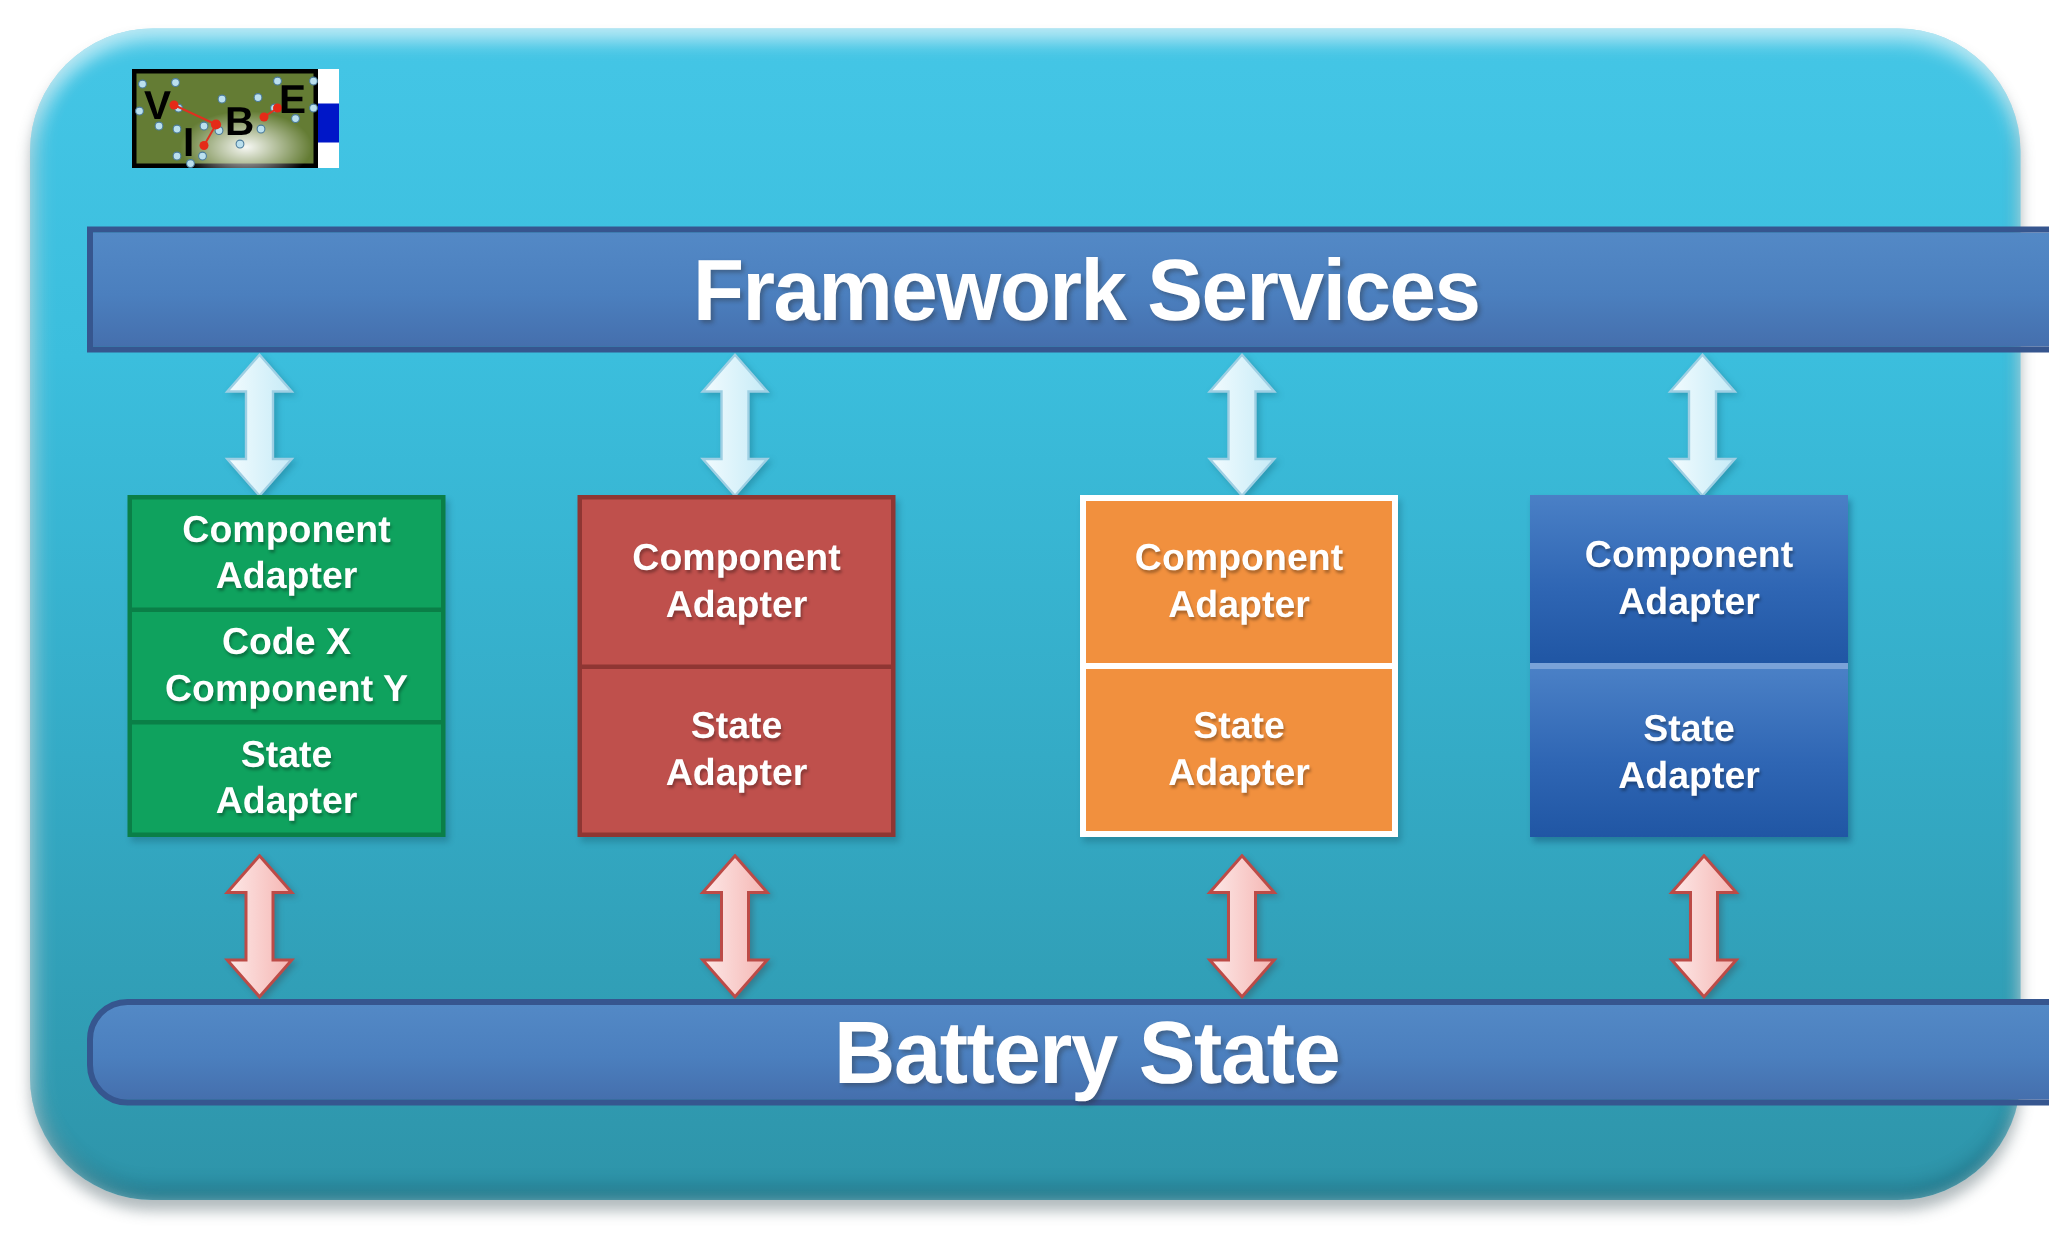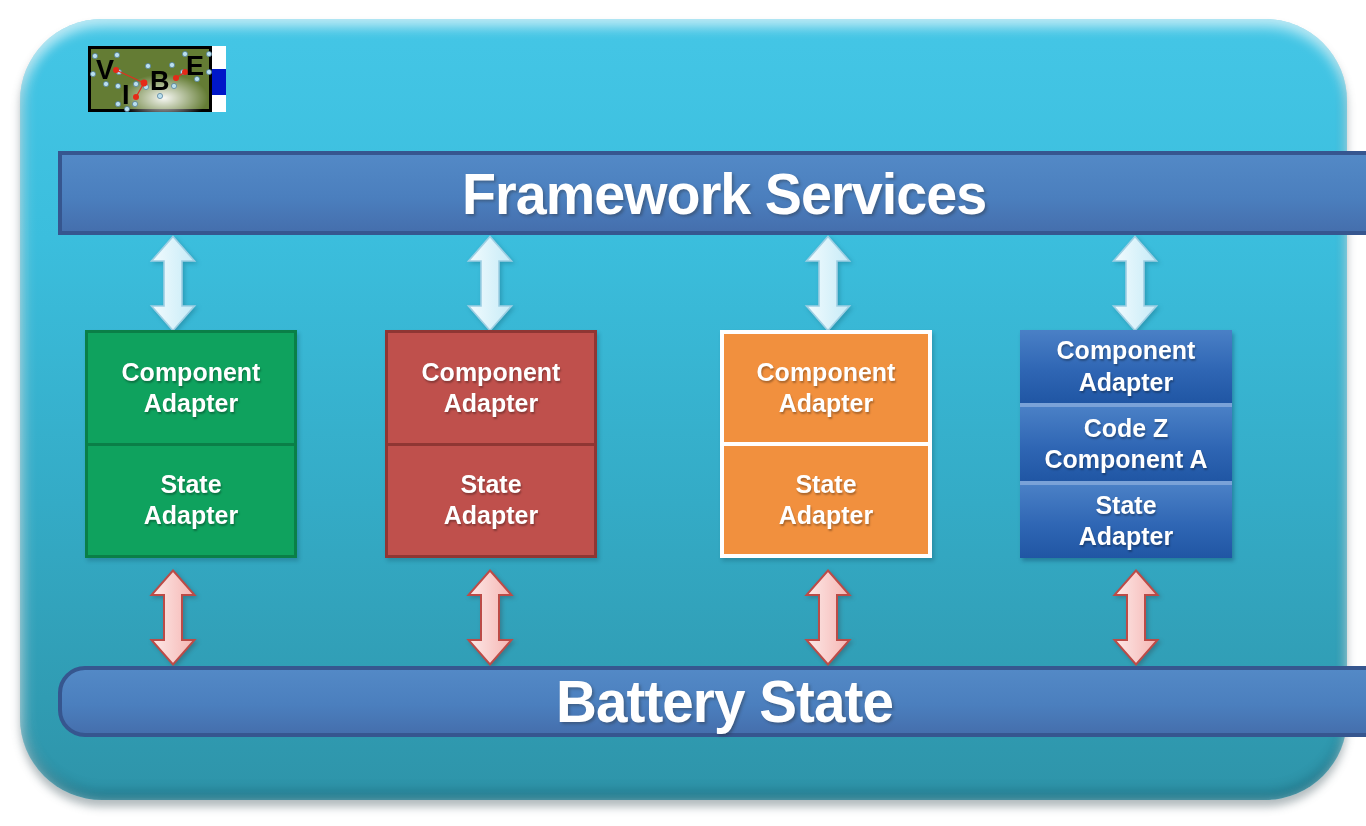--- a/index.html
+++ b/index.html
@@ -151,40 +151,40 @@
   <svg class="arrow top a3" viewBox="0 0 48 97">
     <path d="M24 1.5 L45.5 26 L33 26 L33 71 L45.5 71 L24 95.5 L2.5 71 L15 71 L15 26 L2.5 26 Z" fill="url(#gCyan)" stroke="#9ECFE3" stroke-width="1.6"></path>
   </svg>
   <svg class="arrow top a4" viewBox="0 0 48 97">
     <path d="M24 1.5 L45.5 26 L33 26 L33 71 L45.5 71 L24 95.5 L2.5 71 L15 71 L15 26 L2.5 26 Z" fill="url(#gCyan)" stroke="#9ECFE3" stroke-width="1.6"></path>
   </svg>
 
   <div class="stack green">
     <div class="cell">Component
 Adapter</div>
+    <div class="cell">Code X
+Component Y</div>
     <div class="cell">State
 Adapter</div>
   </div>
   <div class="stack red">
     <div class="cell">Component
 Adapter</div>
     <div class="cell">State
 Adapter</div>
   </div>
   <div class="stack orange">
     <div class="cell">Component
 Adapter</div>
     <div class="cell">State
 Adapter</div>
   </div>
   <div class="stack blue">
     <div class="cell">Component
 Adapter</div>
-    <div class="cell">Code Z
-Component A</div>
     <div class="cell">State
 Adapter</div>
   </div>
 
   <svg class="arrow bottom b1" viewBox="0 0 48 97">
     <path d="M24 1.5 L45.5 26 L33 26 L33 71 L45.5 71 L24 95.5 L2.5 71 L15 71 L15 26 L2.5 26 Z" fill="url(#gPink)" stroke="#BC4B47" stroke-width="2"></path>
   </svg>
   <svg class="arrow bottom b2" viewBox="0 0 48 97">
     <path d="M24 1.5 L45.5 26 L33 26 L33 71 L45.5 71 L24 95.5 L2.5 71 L15 71 L15 26 L2.5 26 Z" fill="url(#gPink)" stroke="#BC4B47" stroke-width="2"></path>
   </svg>

